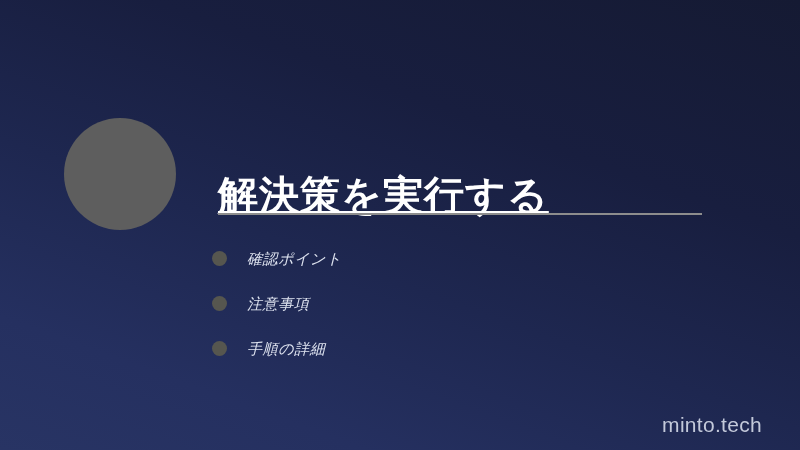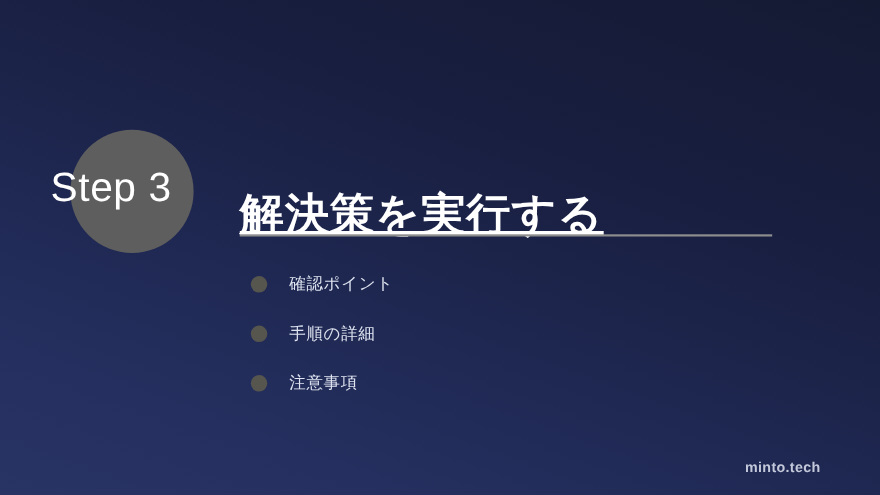--- a/index.html
+++ b/index.html
@@ -71,26 +71,27 @@
     left: 218px;
     top: 213px;
     width: 484px;
     height: 2px;
     background: #8d8d8d;
   }
 
   
   .bullet-list {
     position: absolute;
-    left: 228px;
+    left: 212px;
     top: 236px;
     width: 460px;
     list-style: none;
     margin: 0;
     padding: 0;
+    font-style: italic;
   }
   .bullet-item {
     display: flex;
     align-items: center;
     height: 45px;
   }
   .bullet-dot {
     flex: 0 0 auto;
     width: 15px;
     height: 15px;
@@ -102,53 +103,51 @@
     font-size: 15px;
     line-height: 20px;
     color: #dfe4f0;
     letter-spacing: 0.6px;
     white-space: nowrap;
   }
 
   
   .footer-brand {
     position: absolute;
-    right: 54px;
+    right: 38px;
     bottom: 14px;
-    font-size: 13px;
+    font-size: 21px;
     line-height: 22px;
     color: #c3c9da;
     letter-spacing: 0.3px;
-    font-weight: bold;
   }
 </style>
 </head>
 <body>
 
 <div class="slide">
 
   <div class="step-badge">
     <div class="step-circle"></div>
-    <span class="step-label">Step 3</span>
   </div>
 
   <h1 class="title">解決策を実行する</h1>
 
   <div class="divider"></div>
 
   <ul class="bullet-list">
     <li class="bullet-item">
       <span class="bullet-dot"></span>
       <span class="bullet-text">確認ポイント</span>
     </li>
     <li class="bullet-item">
       <span class="bullet-dot"></span>
-      <span class="bullet-text">手順の詳細</span>
+      <span class="bullet-text">注意事項</span>
     </li>
     <li class="bullet-item">
       <span class="bullet-dot"></span>
-      <span class="bullet-text">注意事項</span>
+      <span class="bullet-text">手順の詳細</span>
     </li>
   </ul>
 
   <div class="footer-brand">minto.tech</div>
 
 </div>
 
 </body></html>

